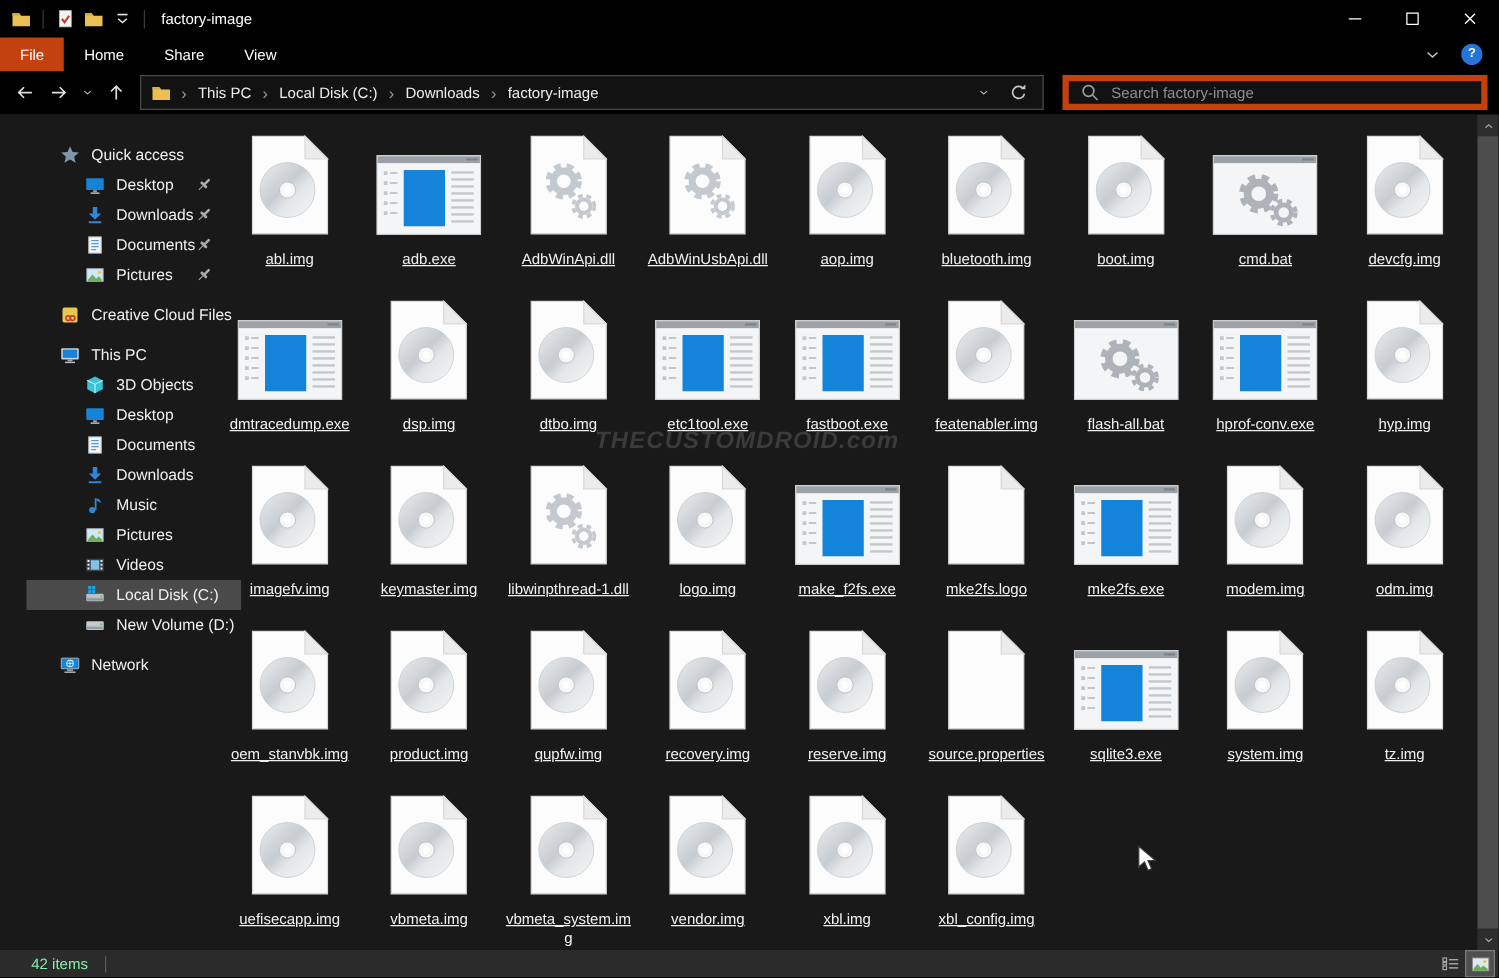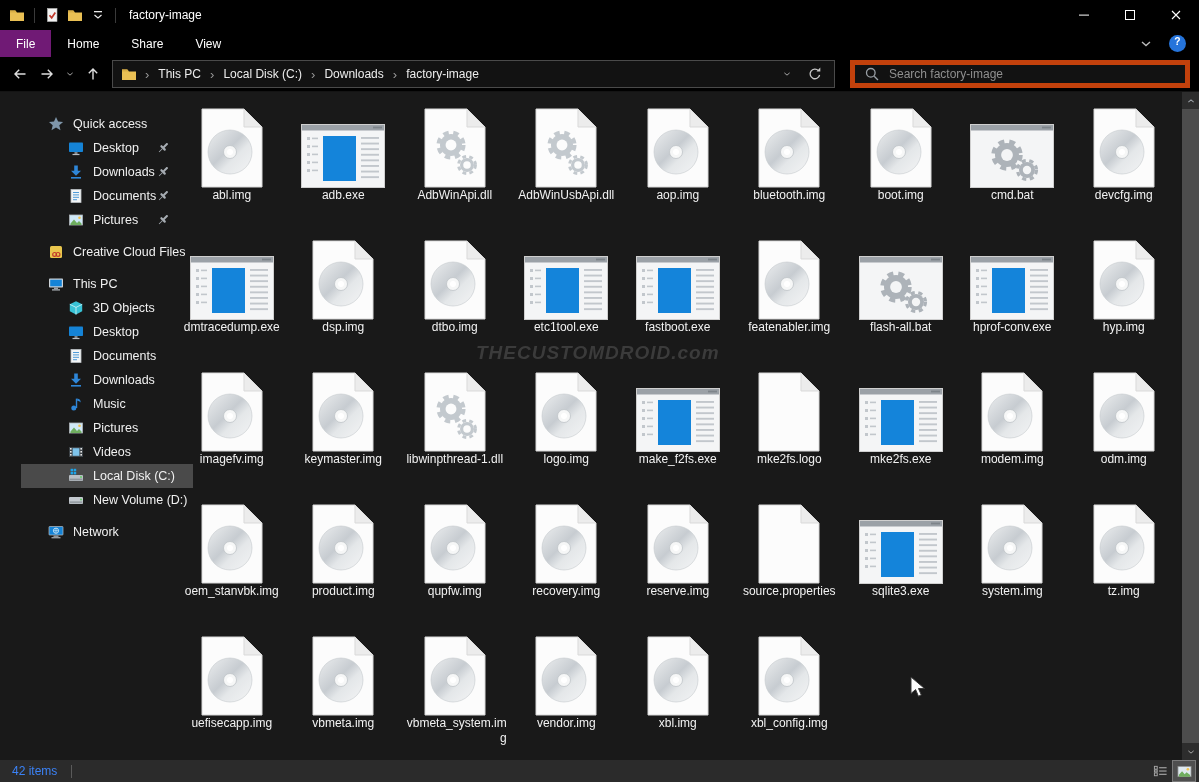--- a/index.html
+++ b/index.html
@@ -12,21 +12,21 @@
   .qat { display:flex; align-items:center; gap:7px; padding-left:9px; }
   .qat-sep { width:1px; height:15px; background:#3a3a3a; margin:0 2px; }
   .icon16 { width:16px; height:16px; display:inline-flex; align-items:center; justify-content:center; flex:0 0 auto; }
   .win-title { color:#fff; font-size:12px; margin-left:11px; }
   .win-controls { margin-left:auto; display:flex; height:30px; }
   .win-btn { width:46px; height:30px; display:flex; align-items:center; justify-content:center; }
 
   
   .ribbon { position:absolute; top:30px; left:0; right:0; height:27px; display:flex; align-items:stretch; }
   .tab { padding:0 16px; font-size:12px; color:#fff; display:flex; align-items:center; }
-  .tab.active { background:#701a75; }
+  .tab.active { background:#c2410c; }
   .ribbon-right { margin-left:auto; display:flex; align-items:center; gap:15px; padding-right:13px; }
   .help-circle { width:17px; height:17px; border-radius:50%; background:#2574db; display:flex; align-items:center; justify-content:center; }
 
   
   .addressrow { position:absolute; top:57px; left:0; right:0; height:35px; display:flex; align-items:center; border-bottom:1px solid #141414; }
   .nav-btn { width:24px; height:26px; display:flex; align-items:center; justify-content:center; margin-left:3px; }
   .nav-btn:first-child { margin-left:8px; }
   .crumb-box { margin-left:7px; width:723px; height:28px; background:#121212; border:1px solid #4a4a4a; display:flex; align-items:center; padding:0 4px 0 8px; }
   .crumb { color:#ededed; font-size:12px; padding:0 1px; white-space:nowrap; }
   .crumb-sep { color:#9a9a9a; font-size:13px; padding:0 8px; }
@@ -43,31 +43,31 @@
   .side-item.l0 { padding-left:27px; }
   .side-item.l1 { padding-left:47px; }
   .side-item.selected { background:#4a4a4a; }
   .side-item .pin { position:absolute; right:13px; top:4px; }
   .side-gap { height:8px; }
 
   .content { position:absolute; top:0; left:172px; right:17px; bottom:0; overflow:hidden; }
   .grid { position:absolute; top:10px; left:4px; display:grid; grid-template-columns:repeat(9,111.5px); grid-auto-rows:132px; }
   .tile { display:flex; flex-direction:column; align-items:center; }
   .tile .ficon { height:86px; display:flex; align-items:flex-end; justify-content:center; }
-  .tile .fname { margin-top:0; font-size:12px; color:#f2f2f2; text-align:right; max-width:104px; word-break:break-all; line-height:1.25; }
+  .tile .fname { margin-top:12px; font-size:12px; color:#f2f2f2; text-align:center; max-width:104px; word-break:break-all; line-height:1.25;text-decoration:underline; }
   .watermark { position:absolute; left:304px; top:250px; font-size:19px; font-style:italic; font-weight:bold; color:#3b3b3b; letter-spacing:1px; white-space:nowrap; }
 
   .scrollbar { position:absolute; top:0; right:0; width:17px; bottom:0; background:#222; }
   .sb-btn { position:absolute; left:0; width:17px; height:17px; background:#2d2d2d; display:flex; align-items:center; justify-content:center; }
   .sb-btn.up { top:0; } .sb-btn.down { bottom:0; }
   .sb-thumb { position:absolute; left:0; top:17px; bottom:17px; width:17px; background:#4d4d4d; }
 
   
   .statusbar { position:absolute; left:0; right:0; bottom:0; height:22px; background:#2b2b2b; display:flex; align-items:center; }
-  .status-count { color:#3b82f6; font-size:12px; padding-left:12px; }
+  .status-count { color:#86efac; font-size:12px; padding-left:25px; }
   .status-sep { width:1px; height:13px; background:#5a5a5a; margin-left:14px; }
   .status-right { margin-left:auto; display:flex; align-items:center; height:22px; padding-right:3px; }
   .view-btn { width:24px; height:22px; display:flex; align-items:center; justify-content:center; }
   .view-btn.selected { background:#4f4f4f; box-shadow:inset 0 0 0 1px #7a7a7a; }
 
   .cursor { position:absolute; left:910px; top:676px; z-index:10; pointer-events:none; }
 </style>
 </head>
 <body>
 

